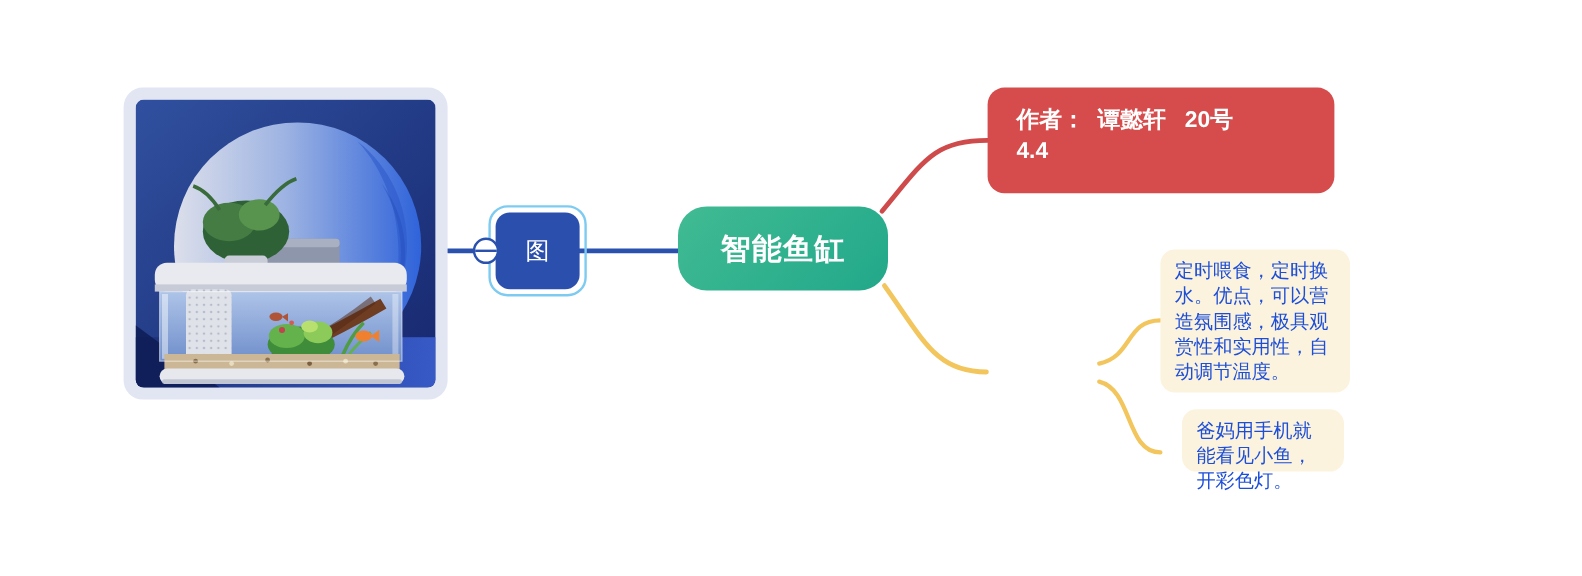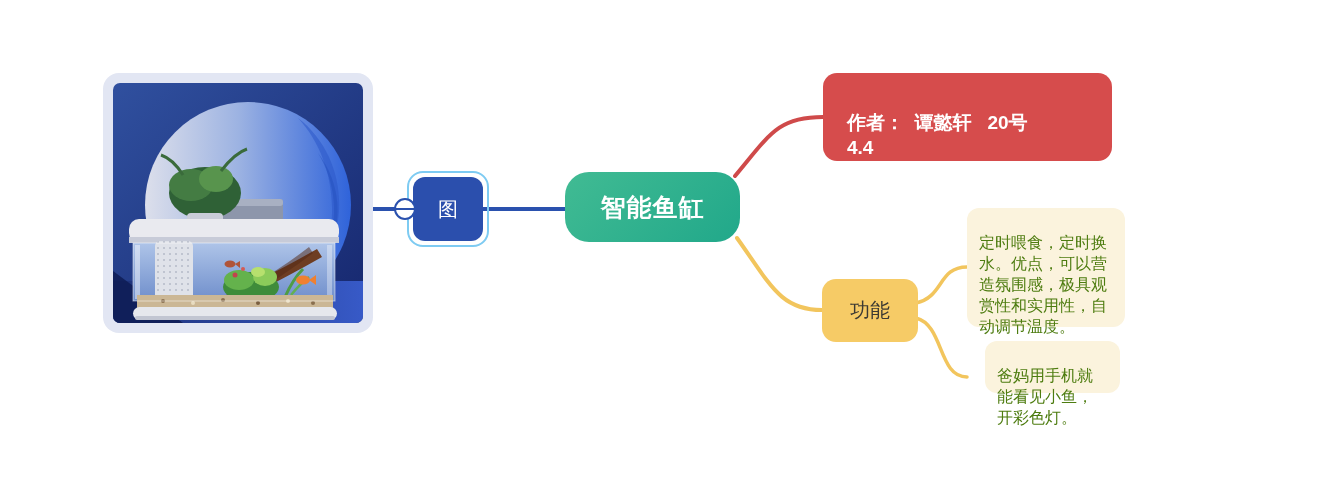--- a/index.html
+++ b/index.html
@@ -84,42 +84,42 @@
   }
   .node-author {
     left: 823px; top: 73px;
     width: 289px; height: 88px;
     background: #d64c4c;
     border-radius: 14px;
     color: #ffffff;
     font-size: 19px;
     font-weight: 600;
     line-height: 1.35;
-    align-items: flex-end;
+    align-items: flex-start;
     justify-content: flex-start;
     padding: 15px 18px 0 24px;
     white-space: pre-wrap;
   }
   .node-feature {
     left: 822px; top: 279px;
     width: 96px; height: 63px;
     background: #f6cb66;
     border-radius: 14px;
     color: #3c3a33;
     font-size: 20px;
   }
   .note {
     position: absolute;
     z-index: 3;
     background: #fbf3dd;
     border-radius: 12px;
-    color: #4d7c0f;
+    color: #1d4ed8;
     font-size: 16px;
     line-height: 21px;
-    padding: 24px 12px;
+    padding: 8px 12px;
   }
   .note-1 {
     left: 967px; top: 208px;
     width: 158px; height: 119px;
   }
   .note-2 {
     left: 985px; top: 341px;
     width: 135px; height: 52px;
   }
 </style>
@@ -246,23 +246,20 @@
 
   <div class="node node-root">
     <span>智能鱼缸</span>
   </div>
 
   <div class="node node-author">
     <span>作者：  谭懿轩   20号
 4.4</span>
   </div>
 
-  <div class="node node-feature">
-    <span>功能</span>
-  </div>
 
   <div class="note note-1">
     <span>定时喂食，定时换水。优点，可以营造氛围感，极具观赏性和实用性，自动调节温度。</span>
   </div>
 
   <div class="note note-2">
     <span>爸妈用手机就能看见小鱼，开彩色灯。</span>
   </div>
 
 </div>

